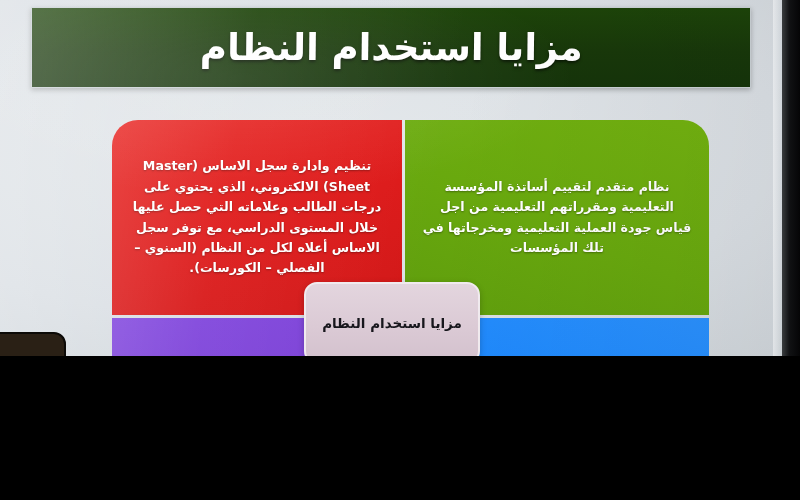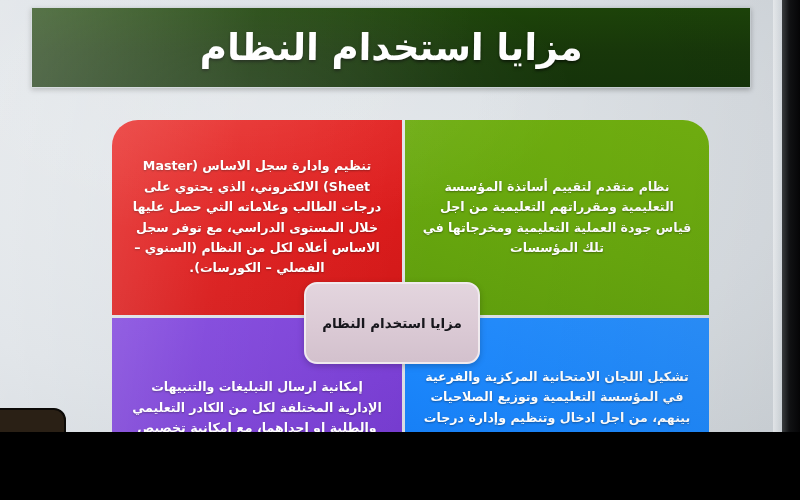--- a/index.html
+++ b/index.html
@@ -3,21 +3,21 @@
 <meta charset="utf-8">
 <style>
   html, body {
     margin: 0;
     padding: 0;
     background: #000;
   }
   #screen {
     position: relative;
     width: 800px;
-    height: 432px;
+    height: 356px;
     overflow: hidden;
     background: #5eead4;
     font-family: "DejaVu Sans", sans-serif;
   }
 
   
   .screen-surface {
     position: absolute;
     inset: 0;
     background:

